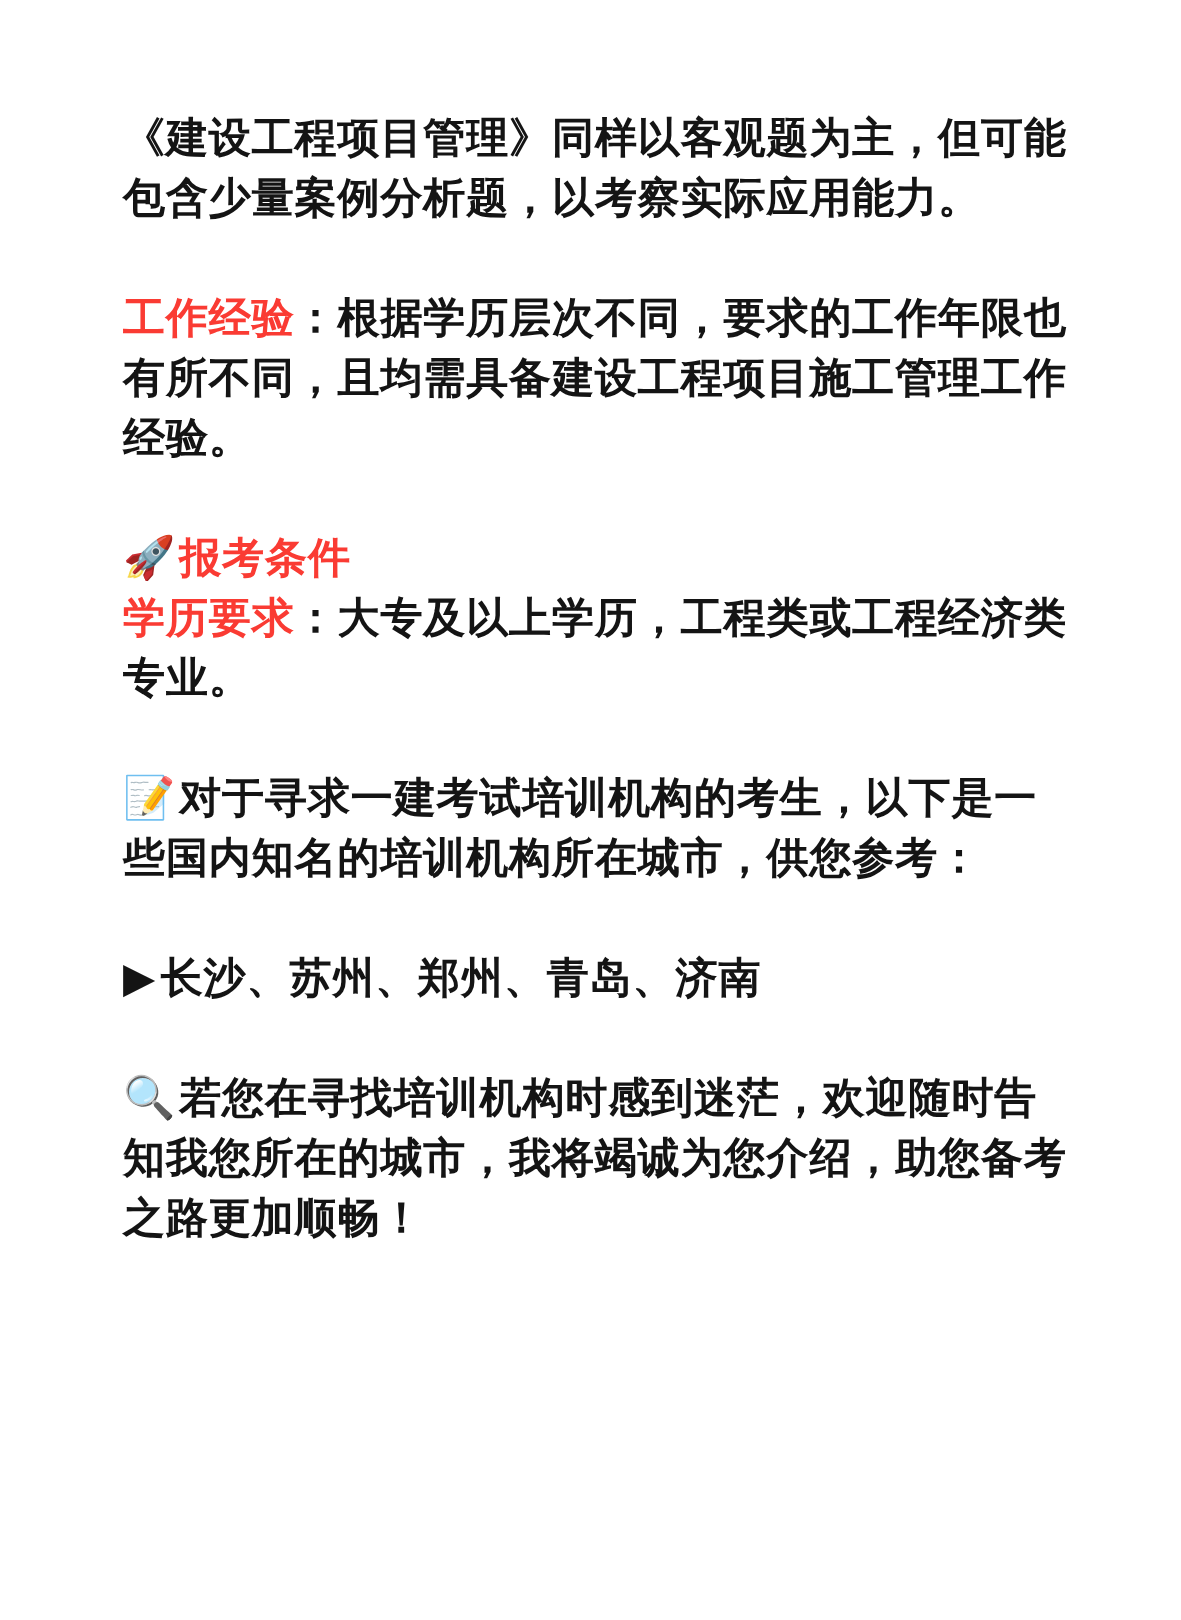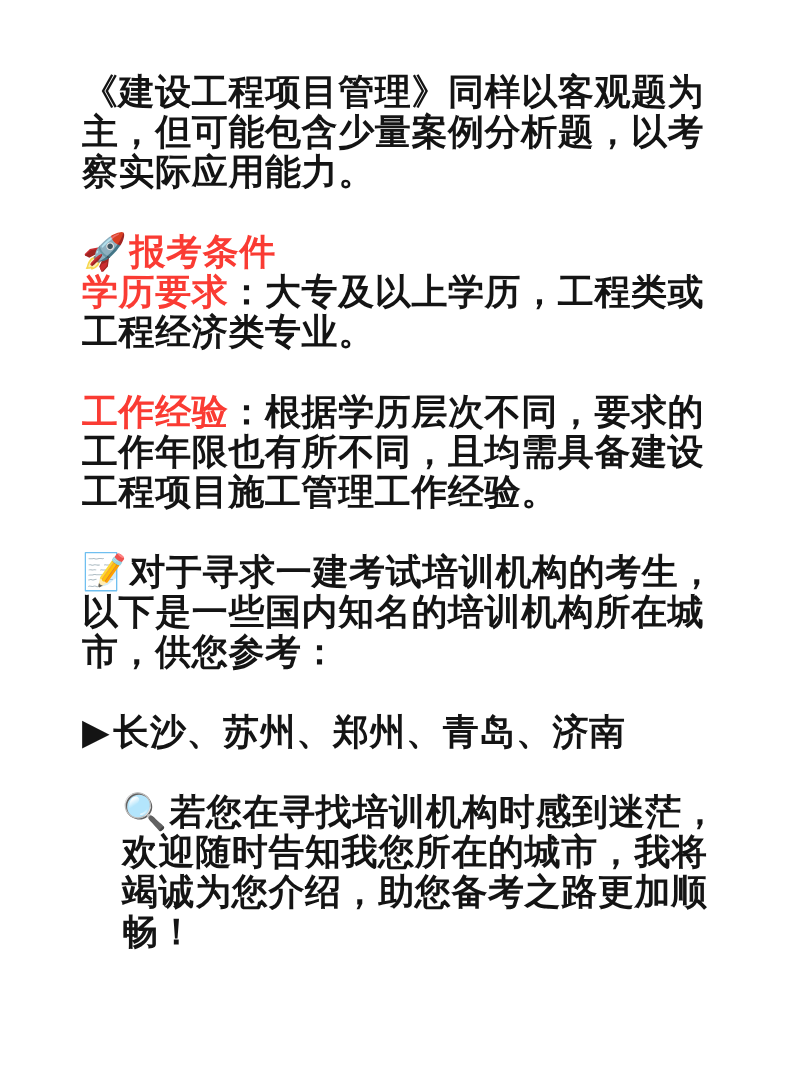--- a/index.html
+++ b/index.html
@@ -17,31 +17,30 @@
     height: 1080px;
     background: var(--bg);
     overflow: hidden;
     font-family: "Liberation Sans", "DejaVu Sans", sans-serif;
   }
   .page {
     width: 787px;
     height: 1080px;
     padding: 72px 68px 0 82px;
     color: var(--fg);
-    font-size: 36px;
+    font-size: 28px;
     font-weight: 700;
     line-height: 40px;
     letter-spacing: 0.6px;
   }
   .para {
     margin: 0 0 40px 0;
   }
   .para:last-child {
     margin-bottom: 0;
-    margin-left: 40px;
   }
   .red {
     color: var(--red);
   }
   .emoji {
     font-weight: 400;
     margin-right: 2px;
   }
   .bullet {
     margin-right: 3px;
@@ -54,26 +53,26 @@
 <body>
 
 <div class="page">
 
   <p class="para">
     <span>《建设工程项目管理》同样以客观题为主，但可能包含少量案例分析题，以考察实际应用能力。</span>
   </p>
 
 
   <div class="para">
-    <span class="line"><span class="emoji">🚀</span><span class="red">报考条件</span></span>
-    <span><span class="red">学历要求</span><span>：</span><span>大专及以上学历，工程类或工程经济类专业。</span></span>
+    <span class="red">工作经验</span><span>：</span><span>根据学历层次不同，要求的工作年限也有所不同，且均需具备建设工程项目施工管理工作经验。</span>
   </div>
 
   <div class="para">
-    <span class="red">工作经验</span><span>：</span><span>根据学历层次不同，要求的工作年限也有所不同，且均需具备建设工程项目施工管理工作经验。</span>
+    <span class="line"><span class="emoji">🚀</span><span class="red">报考条件</span></span>
+    <span><span class="red">学历要求</span><span>：</span><span>大专及以上学历，工程类或工程经济类专业。</span></span>
   </div>
 
   <div class="para">
     <span class="emoji">📝</span><span>对于寻求一建考试培训机构的考生，以下是一些国内知名的培训机构所在城市，供您参考：</span>
   </div>
 
   <div class="para">
     <span class="line"><span class="bullet">▶</span><span>长沙、苏州、郑州、青岛、济南</span></span>
   </div>
 

